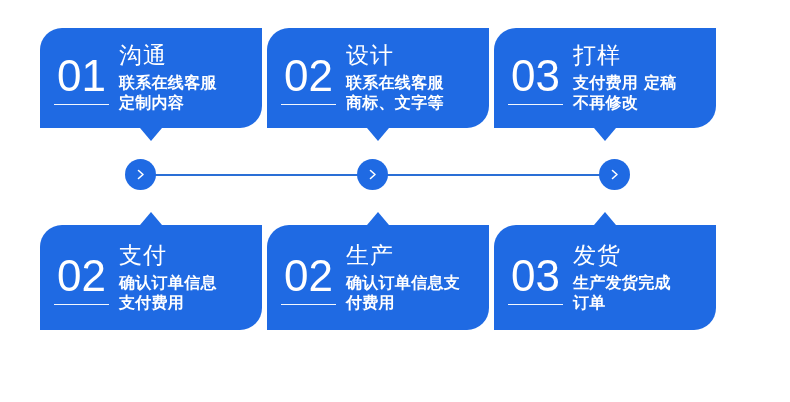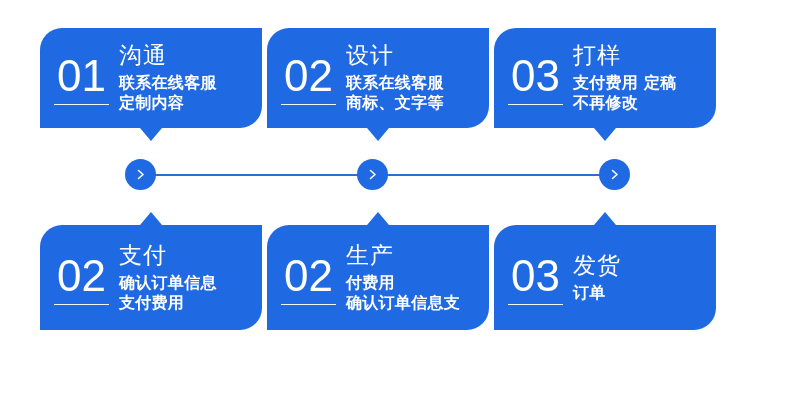--- a/index.html
+++ b/index.html
@@ -250,35 +250,36 @@
 
     <div class="card">
       <div class="notch"></div>
       <div class="num-block">
         <div class="num">02</div>
         <div class="num-rule"></div>
       </div>
       <div class="txt-block">
         <div class="card-title">生产</div>
         <div class="card-desc">
+          <span>确认订单信息支</span>
           <span>付费用</span>
-          <span>确认订单信息支</span>
         </div>
       </div>
     </div>
 
     <div class="card">
       <div class="notch"></div>
       <div class="num-block">
         <div class="num">03</div>
         <div class="num-rule"></div>
       </div>
       <div class="txt-block">
         <div class="card-title">发货</div>
         <div class="card-desc">
+          <span>生产发货完成</span>
           <span>订单</span>
         </div>
       </div>
     </div>
 
   </div>
 
 </div>
 
 </body></html>

